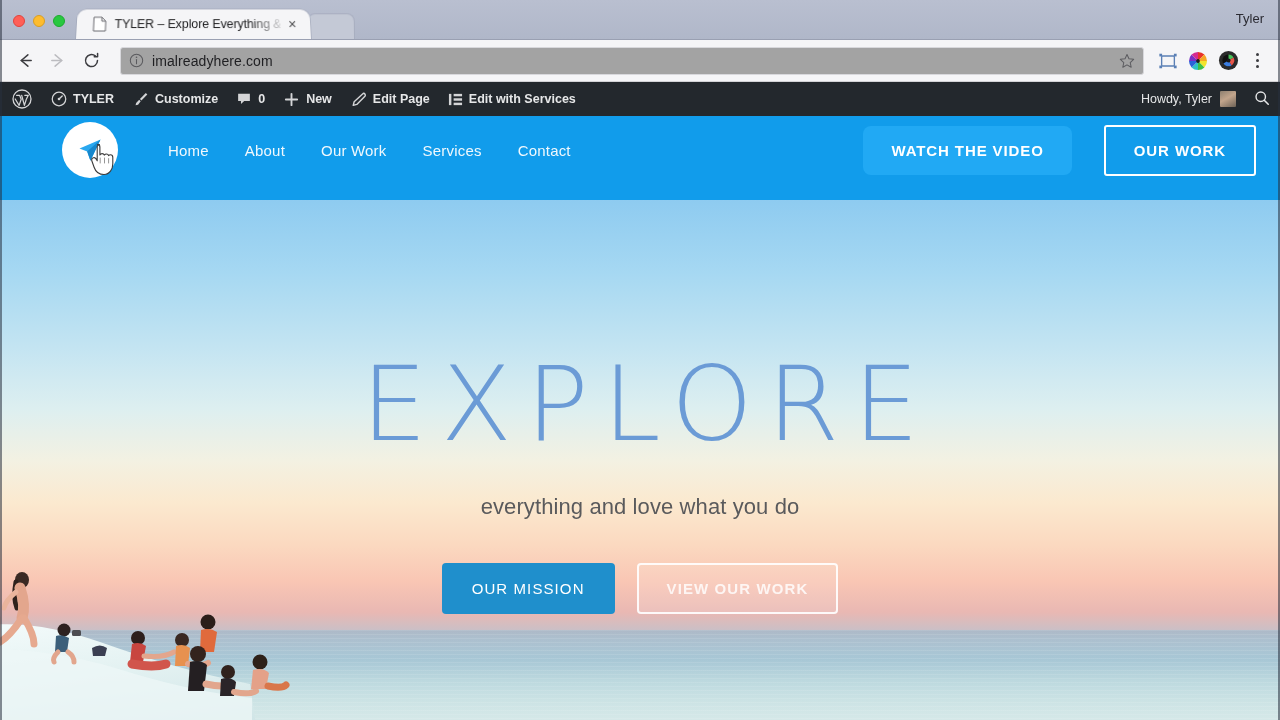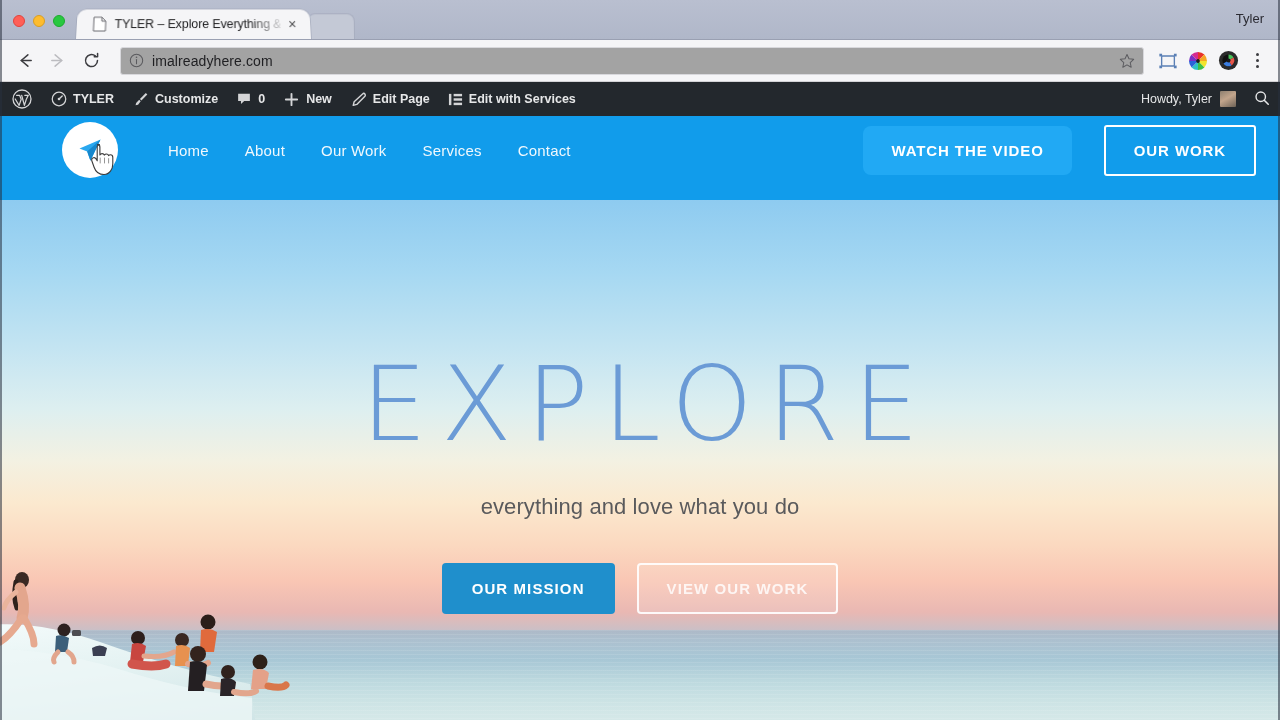--- a/index.html
+++ b/index.html
@@ -370,21 +370,21 @@
   .hero-buttons {
     margin-top: 43px;
     display: flex;
     justify-content: center;
     gap: 22px;
   }
   .btn-mission {
     background: #1f8fcc;
     color: #ffffff;
     font-size: 15px;
-    font-weight: bold;
+    font-weight: normal;
     letter-spacing: 1.1px;
     padding: 16px 30px;
     border: none;
     border-radius: 4px;
     font-family: inherit;
   }
   .btn-viewwork {
     background: rgba(255,255,255,0.12);
     color: rgba(255,255,255,0.82);
     font-size: 15px;

